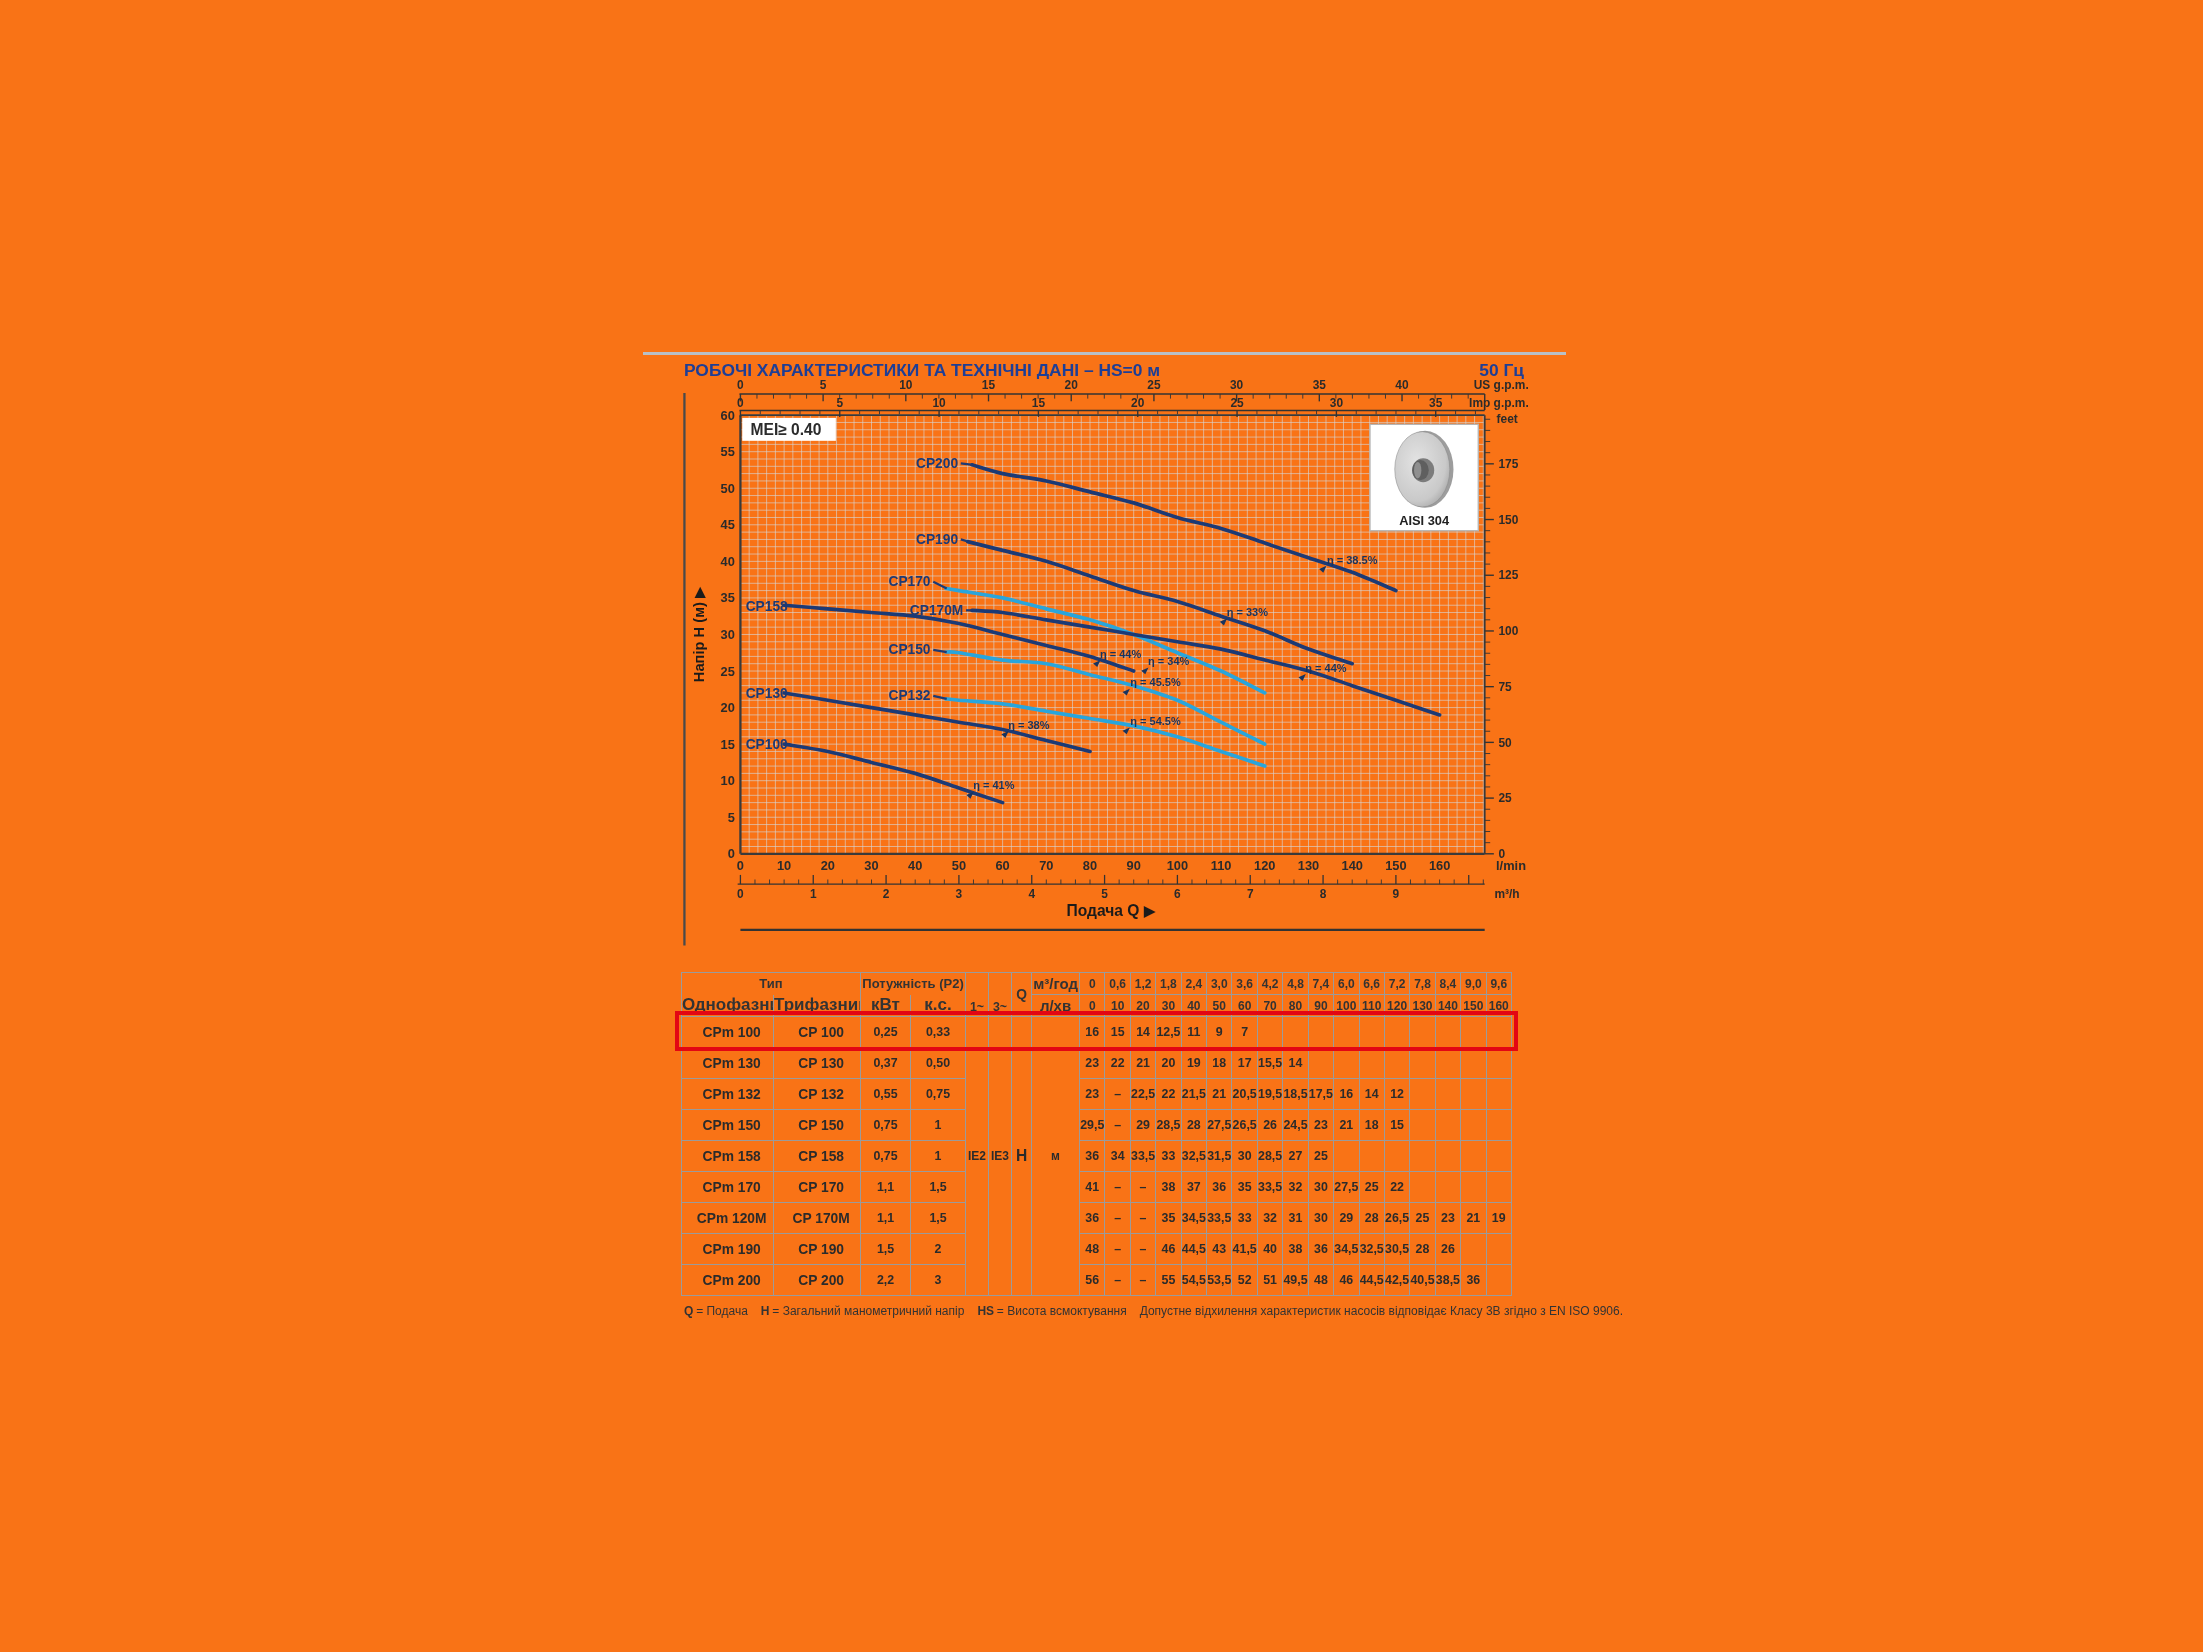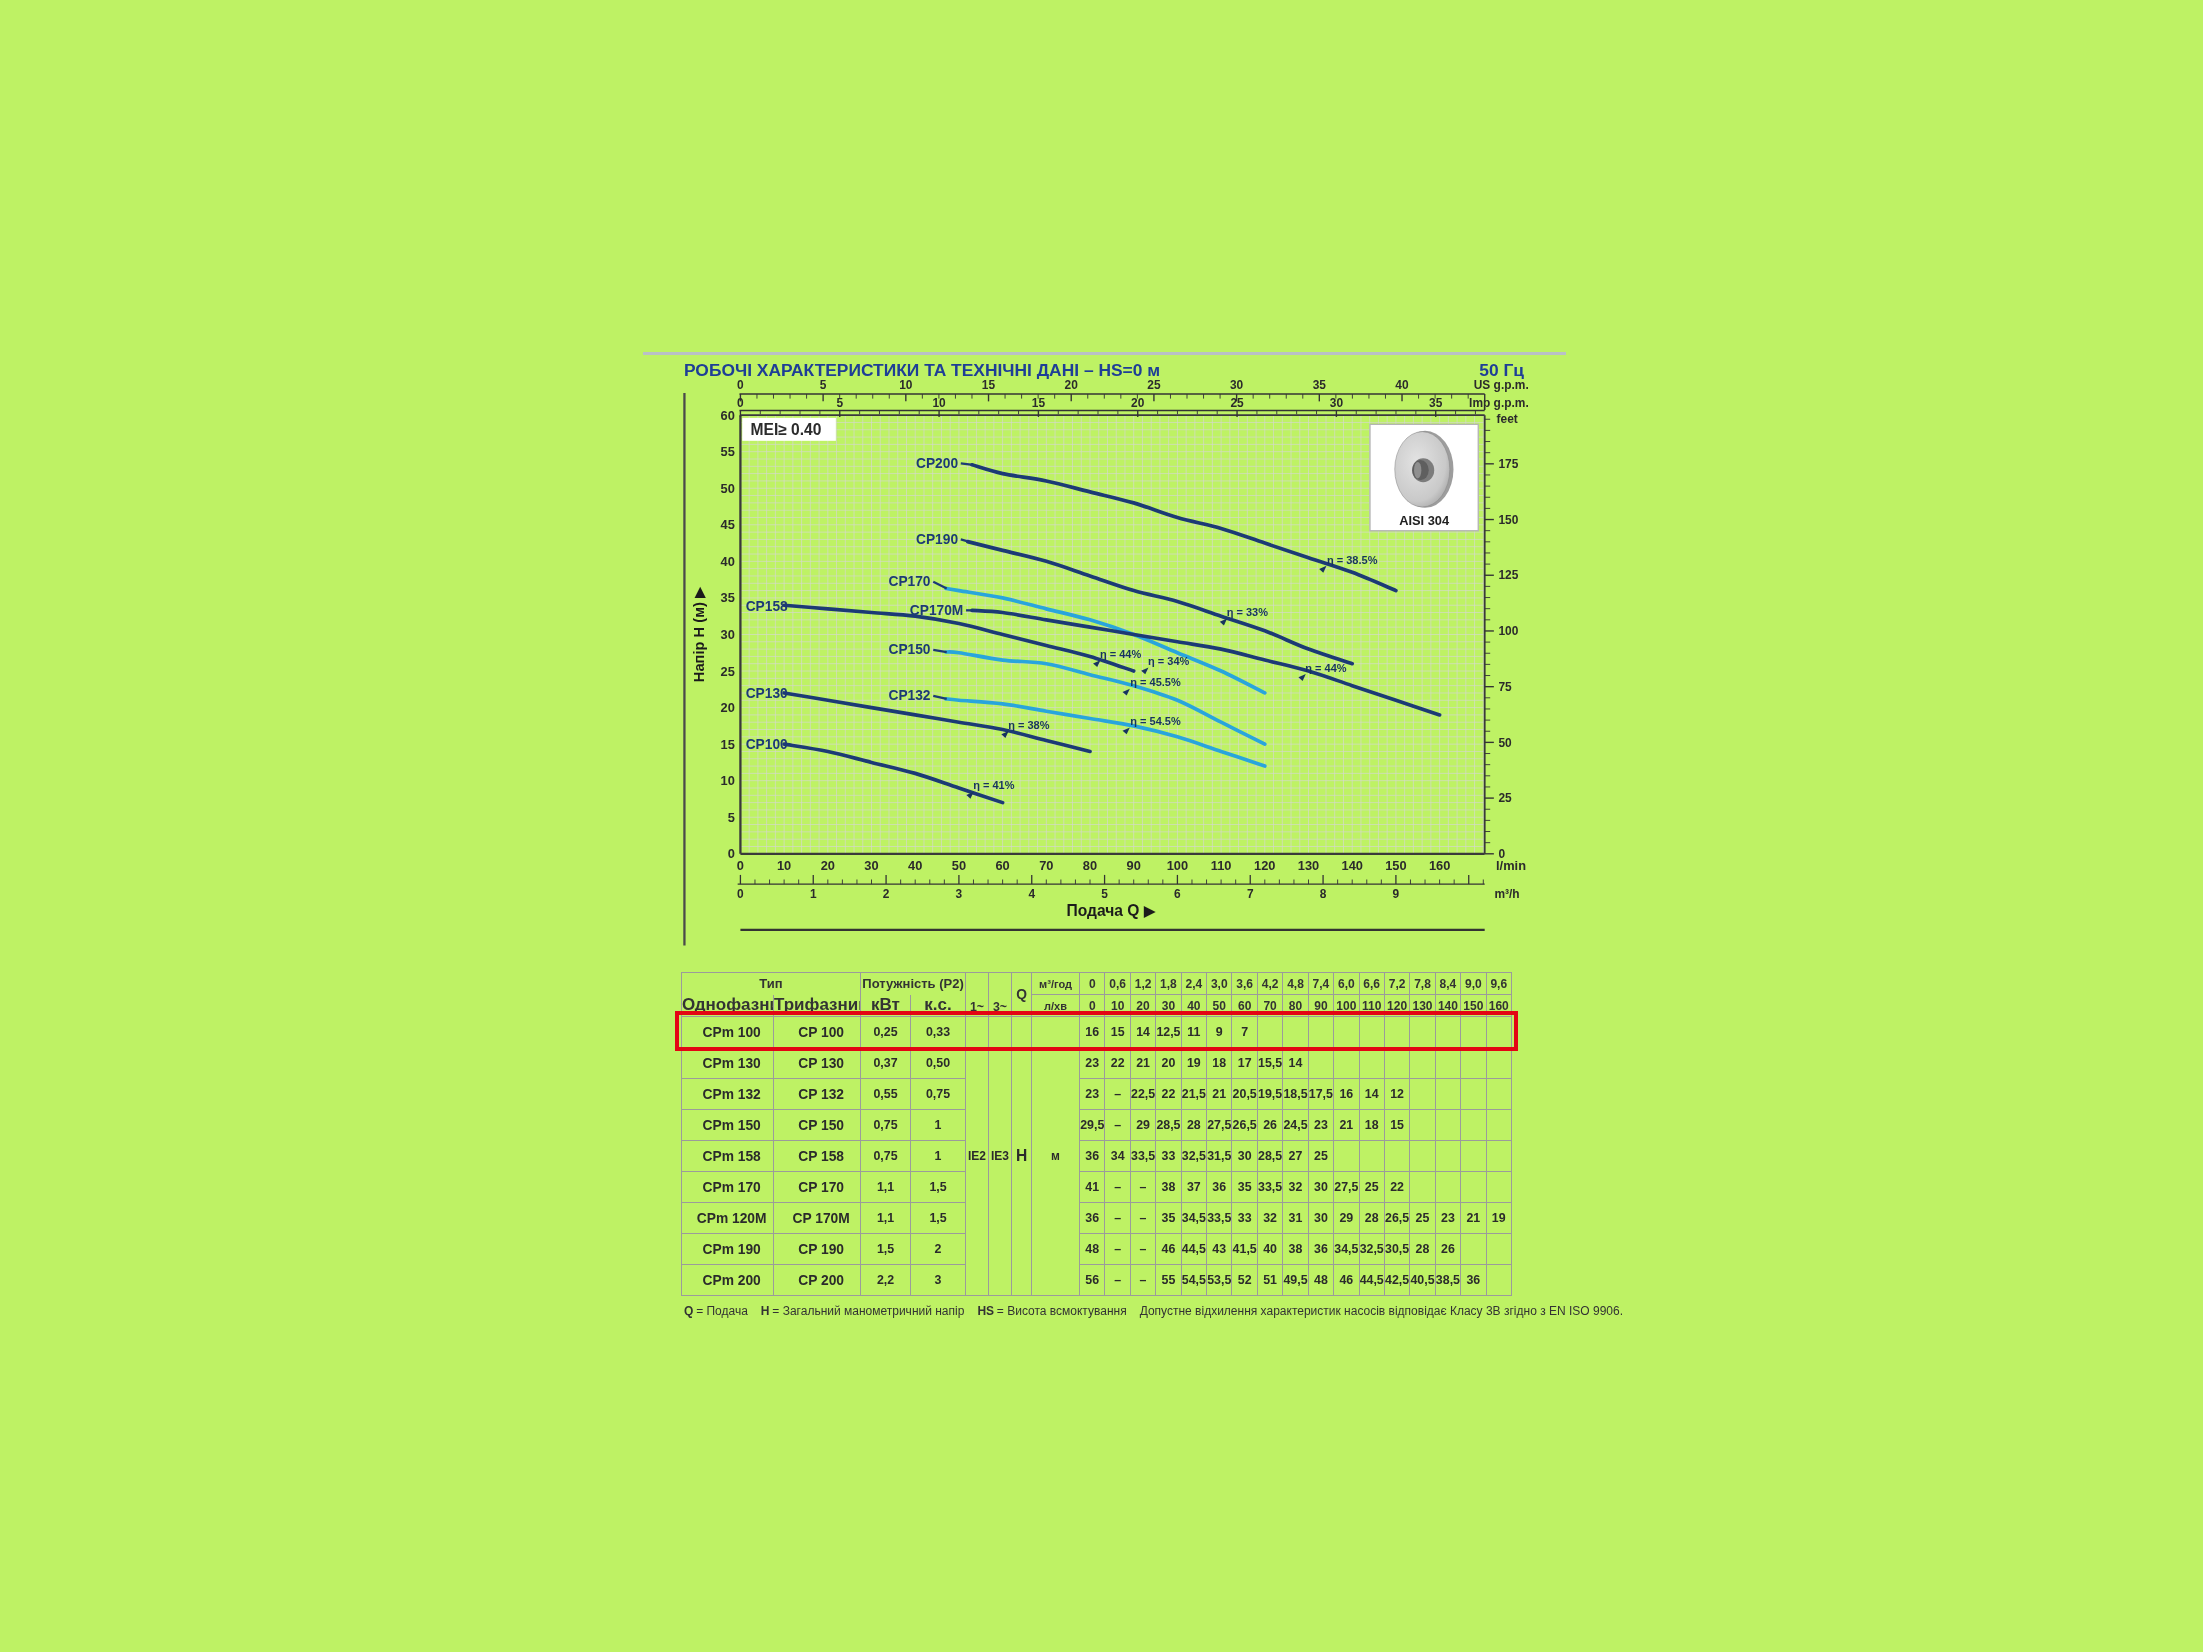--- a/index.html
+++ b/index.html
@@ -1,29 +1,29 @@
 <!DOCTYPE html>
 <html style="font-size:14.7px"><head>
 <meta charset="utf-8">
 <style>
   html,body{margin:0;padding:0;background:#fff;}
-  .page{position:relative;width:2204px;height:1653px;background:#bef264;overflow:hidden;
+  .page{position:relative;width:2204px;height:1653px;background:#f97316;overflow:hidden;
         font-family:"Liberation Sans","DejaVu Sans",sans-serif;color:#2b2b2b;}
   .topline{position:absolute;left:643px;top:352px;width:923px;height:2.8px;background:#b9c0c7;}
   .titlebar{position:absolute;left:684px;top:360px;width:840px;display:flex;
             justify-content:space-between;font-weight:bold;font-size:17.4px;color:#1e3e96;}
   #chart-svg{position:absolute;left:643px;top:372px;width:918px;height:580px;}
   #data-table{position:absolute;left:681px;top:972px;width:831px;border-collapse:collapse;table-layout:fixed;}
   #data-table th,#data-table td{border:0.9px solid #9b9b9b;text-align:center;padding:0;overflow:hidden;}
   #data-table thead th{font-size:12px;font-weight:bold;height:21px;color:#333;}
   #data-table th.grp{border-bottom:none;font-size:13px;}
   #data-table th.sub{border-top:none;font-size:17px;font-weight:bold;}
   #data-table th.ph{vertical-align:bottom;padding-bottom:1.8px;font-size:12.4px;}
   #data-table th.qh{font-size:13.8px;}
-  #data-table th.unit{font-size:11px;}
+  #data-table th.unit{font-size:15px;}
   #data-table tbody td{font-size:12.4px;font-weight:bold;height:30px;color:#2b2b2b;}
   #data-table td.model{font-size:13.8px;text-align:center;padding-left:8.3px;}
   #data-table td.mid{font-size:12px;}
   #data-table td.hcell{font-size:15.6px;}
   #data-table td.mcell{font-size:12px;}
   .red-box{position:absolute;border:4.6px solid #e30613;box-sizing:border-box;pointer-events:none;}
   .footnote{position:absolute;left:684px;top:1304px;width:828px;display:flex;
             justify-content:space-between;font-size:12px;color:#333;white-space:nowrap;}
   .footnote b{margin-right:2.8px;}
   .footnote .seg{margin-right:13px;}

